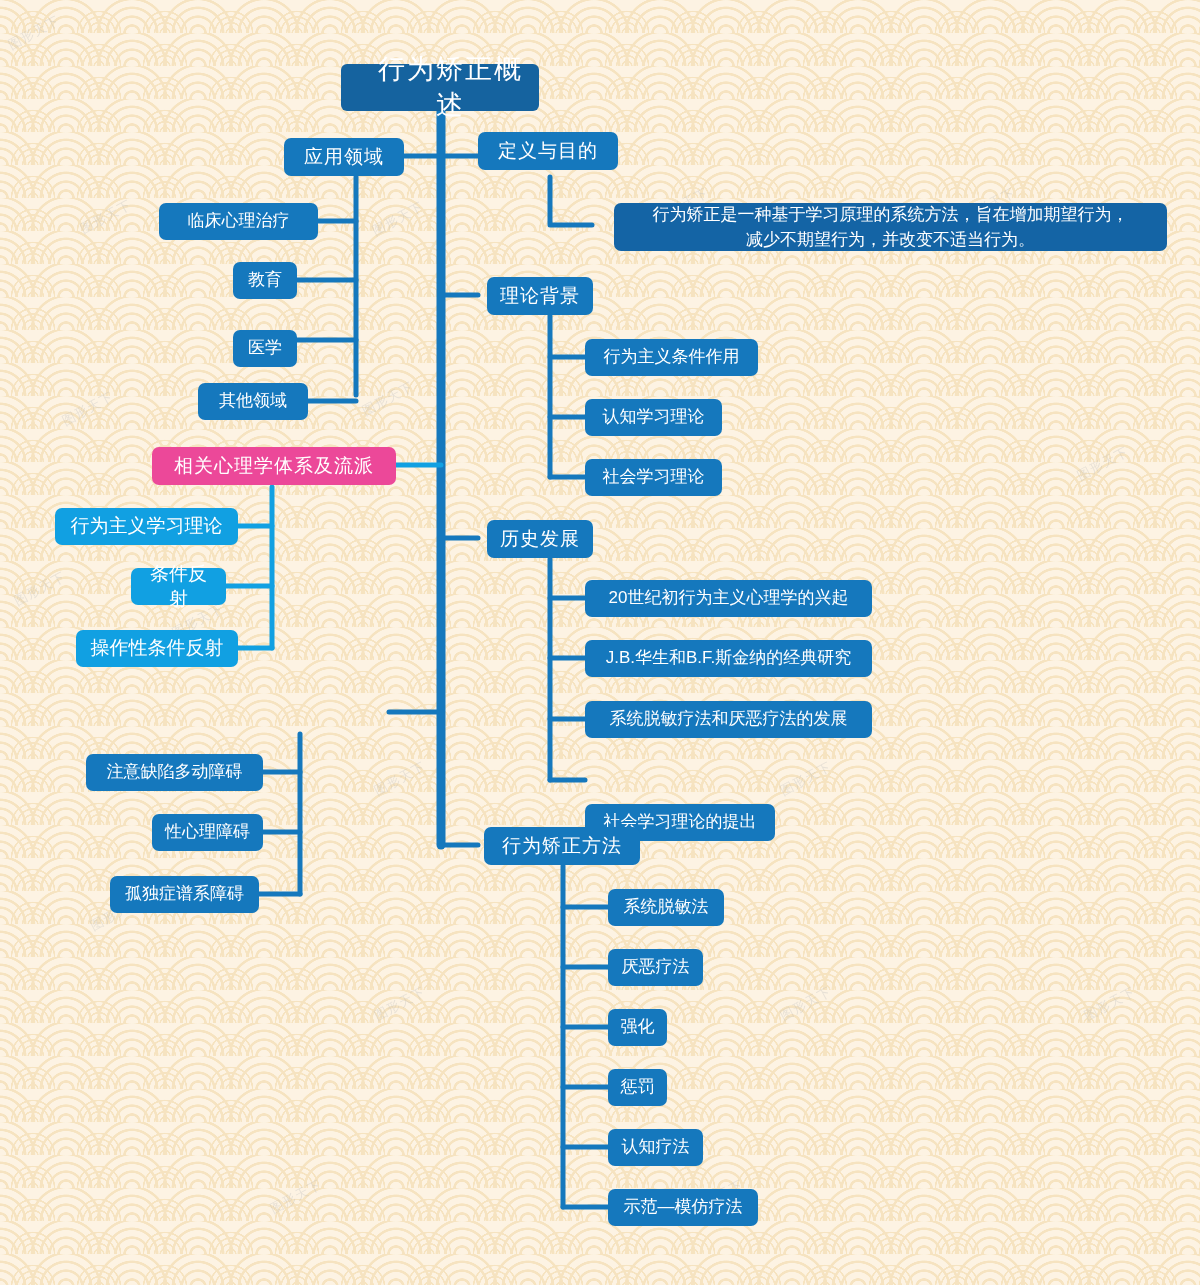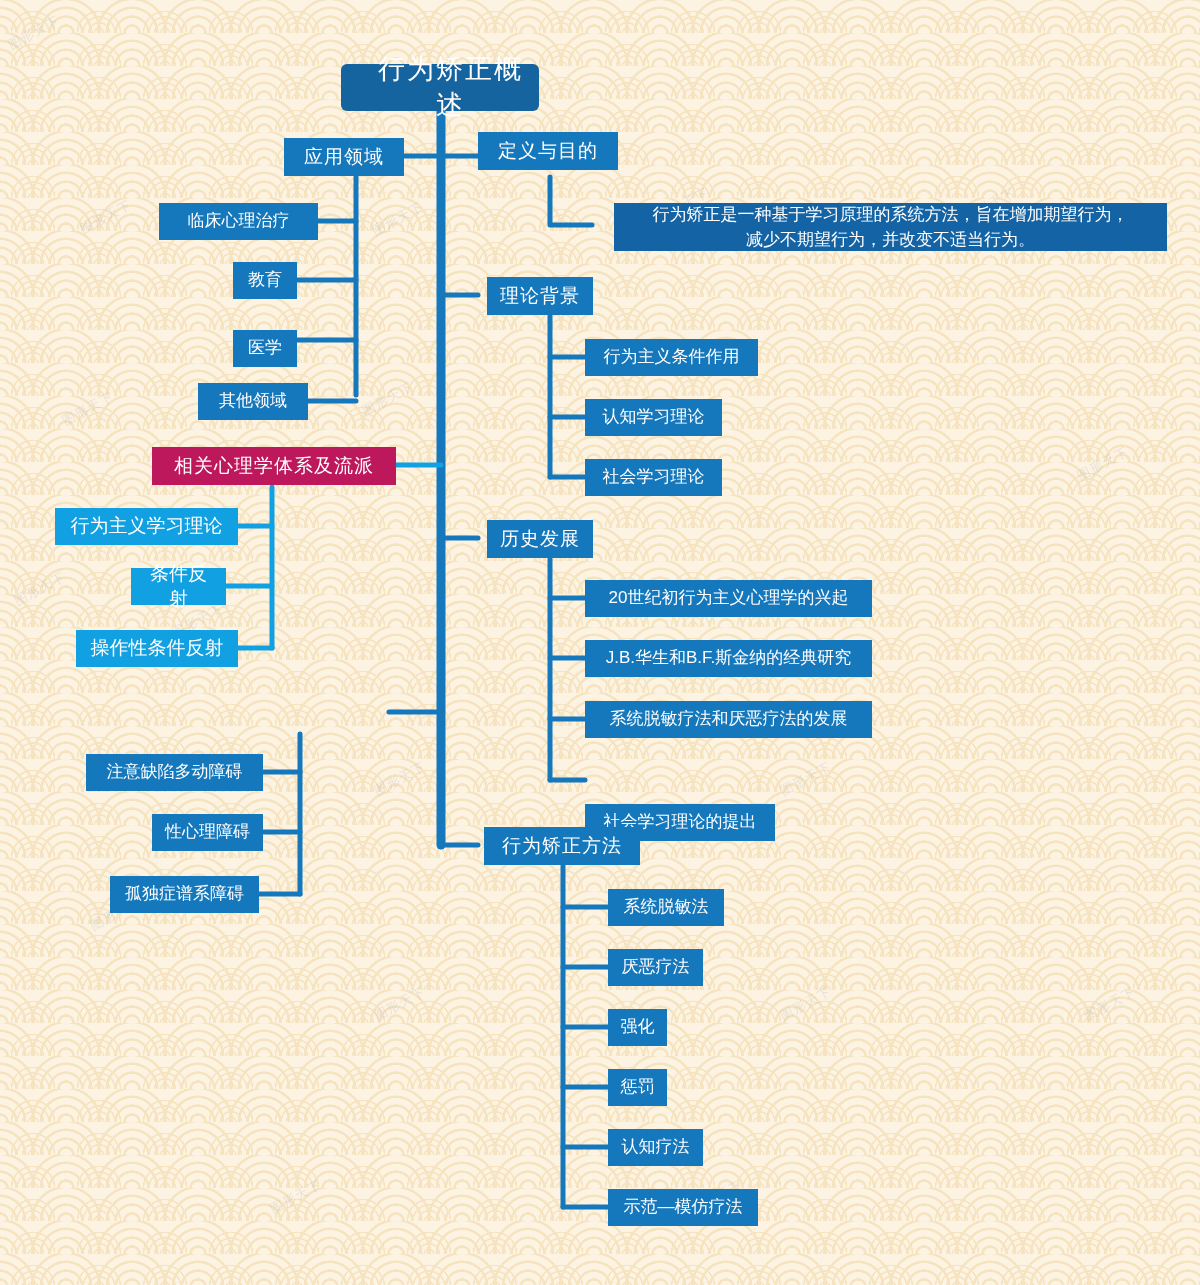--- a/index.html
+++ b/index.html
@@ -44,21 +44,21 @@
     font-family: "Liberation Sans", "DejaVu Sans", sans-serif;
   }
   #links {
     position: absolute;
     inset: 0;
   }
   .node {
     position: absolute;
     box-sizing: border-box;
     color: #ffffff;
-    border-radius: 0;
+    border-radius: 7px;
     display: flex;
     align-items: center;
     justify-content: center;
     text-align: center;
     line-height: 1.3;
     white-space: pre-line;
     padding: 4px 10px;
     font-family: "Liberation Sans", "DejaVu Sans", sans-serif;
   }
   .node.root {
@@ -66,21 +66,21 @@
     font-size: 27px;
     letter-spacing: 2px;
     border-radius: 6px;
   }
   .node.lvl1 {
     background: #1578bd;
     font-size: 19px;
     letter-spacing: 1px;
   }
   .node.lvl1-light {
-    background: #be185d;
+    background: #ec4899;
     font-size: 19px;
     letter-spacing: 1px;
   }
   .node.lvl2 {
     background: #1578bd;
     font-size: 17px;
   }
   .node.lvl2-light {
     background: #11a0e2;
     font-size: 19px;

